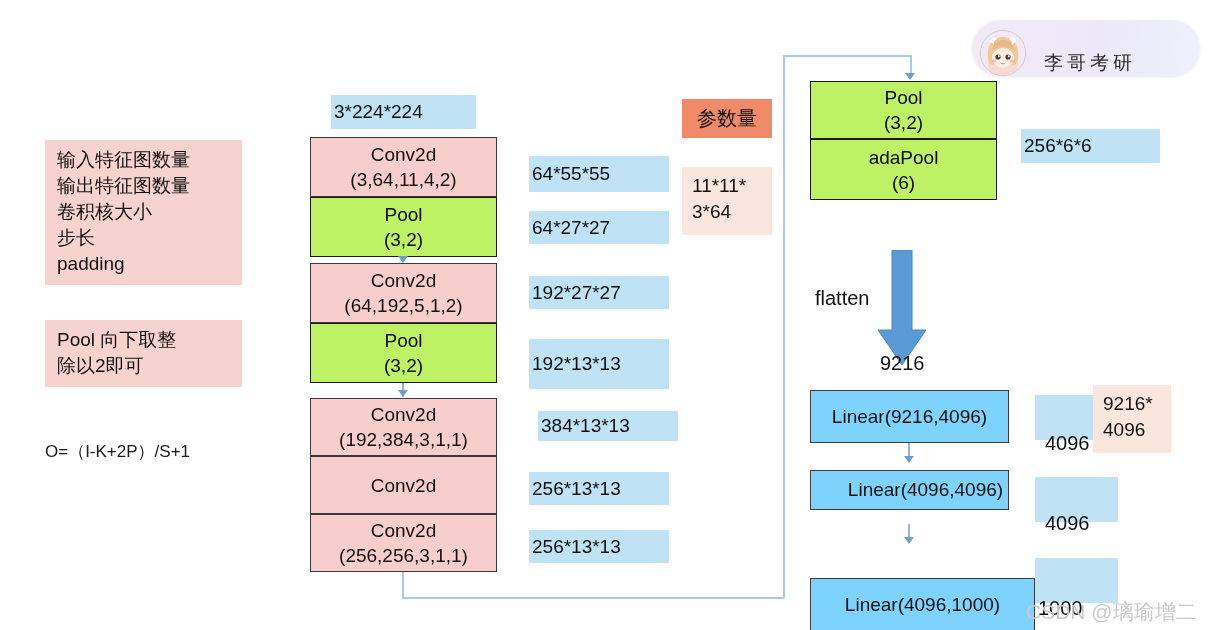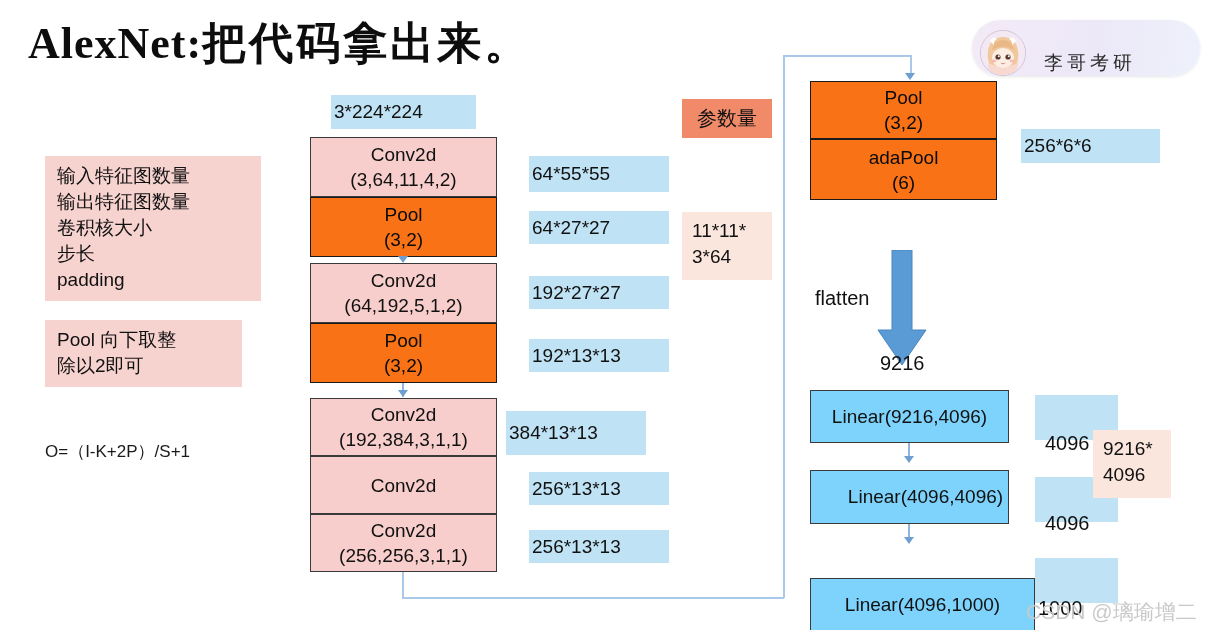--- a/index.html
+++ b/index.html
@@ -29,21 +29,21 @@
 
   
   .note{
     background:#f7d3d0;
     color:#111;
     font-size:19px;
     line-height:26px;
     padding:7px 12px 8px 12px;
     white-space:pre-line;
   }
-  #note-params{left:45px;top:156px;width:216px;}
+  #note-params{left:45px;top:140px;width:197px;}
   #note-pool{left:45px;top:320px;width:197px;}
   #formula{
     left:45px;top:440px;
     font-size:17px;color:#1a1a1a;white-space:nowrap;
   }
 
   
   .blue-tag{
     background:#bfe2f4;
     color:#111;
@@ -57,21 +57,21 @@
     background:#f7cecb;
     border:1px solid #3a3a3a;
     color:#111;
     font-size:19px;
     line-height:25px;
     text-align:center;
     display:flex;flex-direction:column;
     align-items:center;justify-content:center;
   }
   .green-box{
-    background:#f97316;
+    background:#bef264;
     border:1px solid #1a1a1a;
     color:#0a0a0a;
     font-size:19px;
     line-height:25px;
     text-align:center;
     display:flex;flex-direction:column;
     align-items:center;justify-content:center;
   }
   .sage-box{
     background:#7dd3fc;
@@ -90,21 +90,20 @@
     display:flex;align-items:center;justify-content:center;
     font-weight:400;
   }
   .peach-box{
     background:#fbe6de;
     color:#111;
     font-size:19px;
     line-height:26px;
     padding:6px 10px 6px 10px;
     white-space:pre-line;
-    margin-top:45px;
   }
   .plain-label{
     color:#111;font-size:20px;white-space:nowrap;
   }
 
   
   .line-v{background:#a9c9ea;width:1.5px;}
   .line-h{background:#a9c9ea;height:1.5px;}
   .arrow-down-sm{
     width:0;height:0;
@@ -152,21 +151,20 @@
   #wm-1000{
     left:1038px;top:597px;
     font-size:20px;color:#111;white-space:nowrap;
   }
 </style>
 </head>
 <body>
 
 <div id="canvas">
 
-  <div class="abs" id="title"><span>AlexNet:</span><span class="cjk">把代码拿出来。</span></div>
 
   <div class="abs" id="badge">
     <div id="badge-avatar">
       <svg width="44" height="44" viewBox="0 0 44 44">
         <rect x="0" y="0" width="44" height="44" fill="#f4e9f2"></rect>
         <ellipse cx="22" cy="34" rx="15" ry="12" fill="#f7d9d0"></ellipse>
         <path d="M7 20 q2 -14 15 -14 q13 0 15 14 q1 9 -2 13 q-13 5 -26 0 q-3 -4 -2 -13 z" fill="#f0c89b"></path>
         <ellipse cx="22" cy="27" rx="11" ry="10" fill="#fdeee4"></ellipse>
         <path d="M11 19 q11 -7 22 0 q-2 -10 -11 -10 q-9 0 -11 10 z" fill="#e8b887"></path>
         <circle cx="17" cy="26" r="2.6" fill="#5a3a2e"></circle>
@@ -225,22 +223,22 @@
     <div>Conv2d</div>
   </div>
   <div class="abs pink-box" style="left:310px;top:514px;width:187px;height:58px;">
     <div>Conv2d</div>
     <div>(256,256,3,1,1)</div>
   </div>
 
   <div class="abs blue-tag" style="left:529px;top:156px;width:140px;height:36px;">64*55*55</div>
   <div class="abs blue-tag" style="left:529px;top:211px;width:140px;height:33px;">64*27*27</div>
   <div class="abs blue-tag" style="left:529px;top:276px;width:140px;height:33px;">192*27*27</div>
-  <div class="abs blue-tag" style="left:529px;top:339px;width:140px;height:33px;">192*13*13</div>
-  <div class="abs blue-tag" style="left:506px;top:411px;width:140px;height:44px;">384*13*13</div>
+  <div class="abs blue-tag" style="left:529px;top:339px;width:140px;height:50px;">192*13*13</div>
+  <div class="abs blue-tag" style="left:538px;top:411px;width:140px;height:30px;">384*13*13</div>
   <div class="abs blue-tag" style="left:529px;top:472px;width:140px;height:33px;">256*13*13</div>
   <div class="abs blue-tag" style="left:529px;top:530px;width:140px;height:33px;">256*13*13</div>
 
   <div class="abs orange-box" style="left:682px;top:99px;width:90px;height:39px;">参数量</div>
   <div class="abs peach-box" style="left:682px;top:167px;width:90px;height:68px;">11*11*
 3*64</div>
 
   <div class="abs line-v" style="left:402px;top:572px;height:26px;"></div>
   <div class="abs line-h" style="left:402px;top:597px;width:382px;"></div>
   <div class="abs line-v" style="left:783px;top:55px;height:543px;"></div>
@@ -263,21 +261,21 @@
       <polygon points="16,0 36,0 36,80 50,80 26,115 2,80 16,80" fill="#5b9bd5" stroke="#4a86c0" stroke-width="1"></polygon>
     </svg>
   </div>
   <div class="abs plain-label" style="left:815px;top:287px;">flatten</div>
   <div class="abs plain-label" style="left:880px;top:352px;">9216</div>
 
   <div class="abs sage-box" style="left:810px;top:390px;width:199px;height:53px;">Linear(9216,4096)</div>
   <div class="abs thin-v" style="left:908px;top:443px;height:19px;"></div>
   <div class="abs arrow-down-sm" style="left:904px;top:456px;"></div>
 
-  <div class="abs sage-box" style="left:810px;top:470px;width:199px;height:54px;padding-left:36px;">Linear(4096,4096)</div>
+  <div class="abs sage-box" style="left:810px;top:470px;width:199px;height:40px;padding-left:36px;">Linear(4096,4096)</div>
   <div class="abs thin-v" style="left:908px;top:524px;height:19px;"></div>
   <div class="abs arrow-down-sm" style="left:904px;top:537px;"></div>
 
   <div class="abs sage-box" style="left:810px;top:578px;width:225px;height:54px;">Linear(4096,1000)</div>
 
   <div class="abs blue-plain" style="left:1035px;top:395px;width:83px;height:45px;"></div>
   <div class="abs plain-label" style="left:1045px;top:432px;">4096</div>
 
   <div class="abs blue-plain" style="left:1035px;top:477px;width:83px;height:45px;"></div>
   <div class="abs plain-label" style="left:1045px;top:512px;">4096</div>

